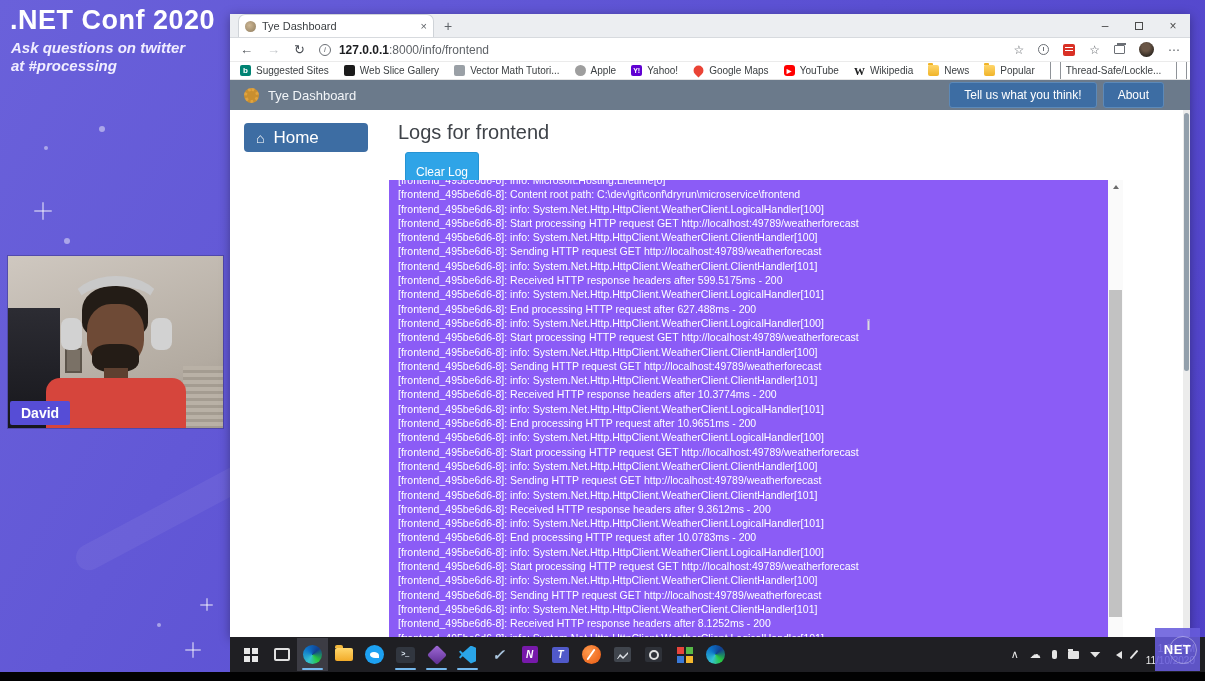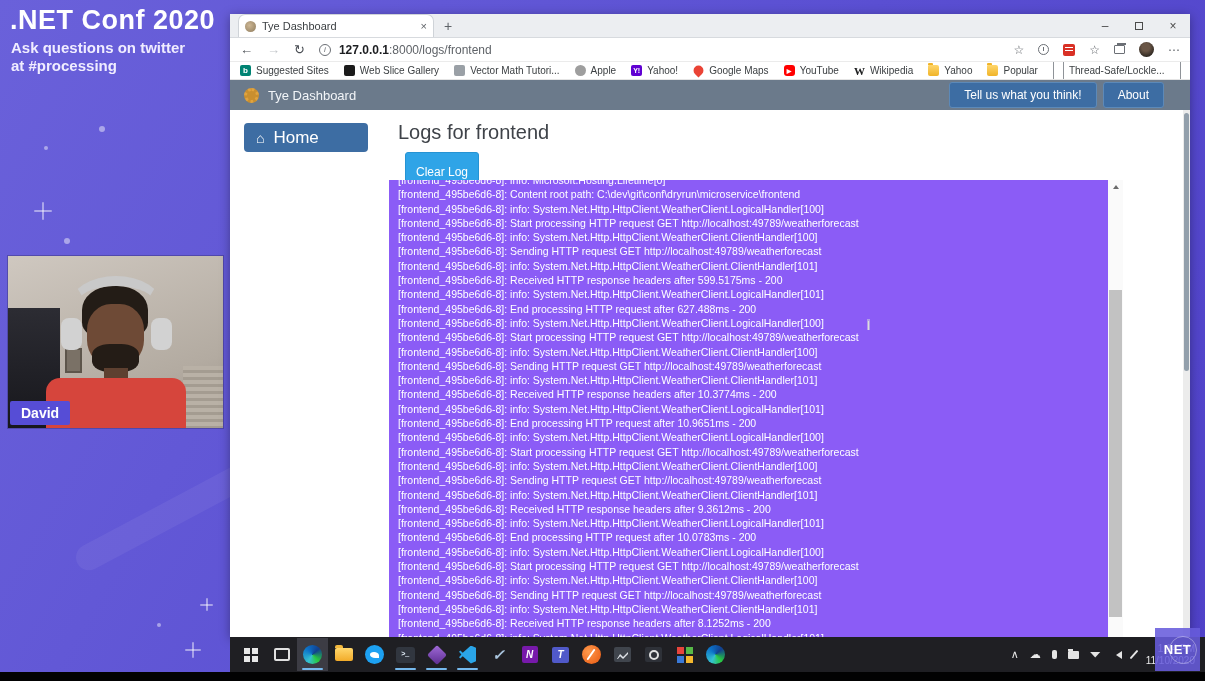--- a/index.html
+++ b/index.html
@@ -11,21 +11,21 @@
   .dot { position:absolute; border-radius:50%; background:rgba(255,255,255,.45); }
   .plus { position:absolute; }
   .plus::before, .plus::after { content:""; position:absolute; background:rgba(255,255,255,.45); border-radius:1px; }
   .plus::before { left:0; right:0; top:45%; height:2px; }
   .plus::after { top:0; bottom:0; left:45%; width:2px; }
   .streak { position:absolute; width:220px; height:26px; background:rgba(255,255,255,.06);
             border-radius:20px; transform:rotate(-28deg); }
 
   
   .conf-title { position:absolute; left:10px; top:5px; color:#fff; font-size:27px; font-weight:bold; letter-spacing:.5px; }
-  .conf-sub { position:absolute; left:11px; color:#f0edff; font-size:15px; font-weight:600; }
+  .conf-sub { position:absolute; left:11px; color:#f0edff; font-size:15px; font-weight:600;font-style:italic; }
   .sub1 { top:39px; } .sub2 { top:57px; }
 
   
   .webcam { position:absolute; left:8px; top:256px; width:215px; height:172px; overflow:hidden;
             background:linear-gradient(160deg,#cfc8c0 0%,#b3aba1 70%,#9d958b 100%); box-shadow:0 0 0 1px rgba(0,0,0,.2); }
   .cam-door { position:absolute; left:0; top:52px; width:52px; height:120px; background:linear-gradient(#2c2c33,#17171c); }
   .cam-frame { position:absolute; left:57px; top:92px; width:17px; height:25px; background:#7a7166; border:2px solid #5d554b; }
   .cam-blinds { position:absolute; right:0; top:110px; width:40px; height:62px;
                 background:repeating-linear-gradient(#b9b1a6 0 4px,#a49c91 4px 7px); }
   .cam-band { position:absolute; left:62px; top:20px; width:92px; height:58px; border-radius:50%;
@@ -221,21 +221,21 @@
           </span>
         <span class="win-btn">×</span>
       </div>
     </div>
 
     <div class="addrbar">
       <span class="nav-ic">←</span>
       <span class="nav-ic disabled">→</span>
       <span class="nav-ic">↻</span>
       <span class="info-circle">i</span>
-      <span class="url"><span class="host">127.0.0.1</span><span>:8000/logs/frontend</span></span>
+      <span class="url"><span class="host">127.0.0.1</span><span>:8000/info/frontend</span></span>
       <div class="addr-right">
         <span class="addr-ic">☆</span>
         <span class="hist-circle"></span>
         <span class="ext-red"></span>
         <span class="star-lines">☆</span>
         <span class="collections-ic"></span>
         <span class="avatar"></span>
         <span class="addr-ic">⋯</span>
       </div>
     </div>
@@ -277,21 +277,21 @@
           <span class="bmlabel">YouTube</span>
         </div>
 
         <div class="bm">
           <span class="bmicon wikipedia">W</span>
           <span class="bmlabel">Wikipedia</span>
         </div>
 
         <div class="bm">
           <span class="bmicon folder"></span>
-          <span class="bmlabel">Yahoo</span>
+          <span class="bmlabel">News</span>
         </div>
 
         <div class="bm">
           <span class="bmicon folder"></span>
           <span class="bmlabel">Popular</span>
         </div>
 
         <div class="bm">
           <span class="bmicon page"></span>
           <span class="bmlabel">Thread-Safe/Lockle...</span>

